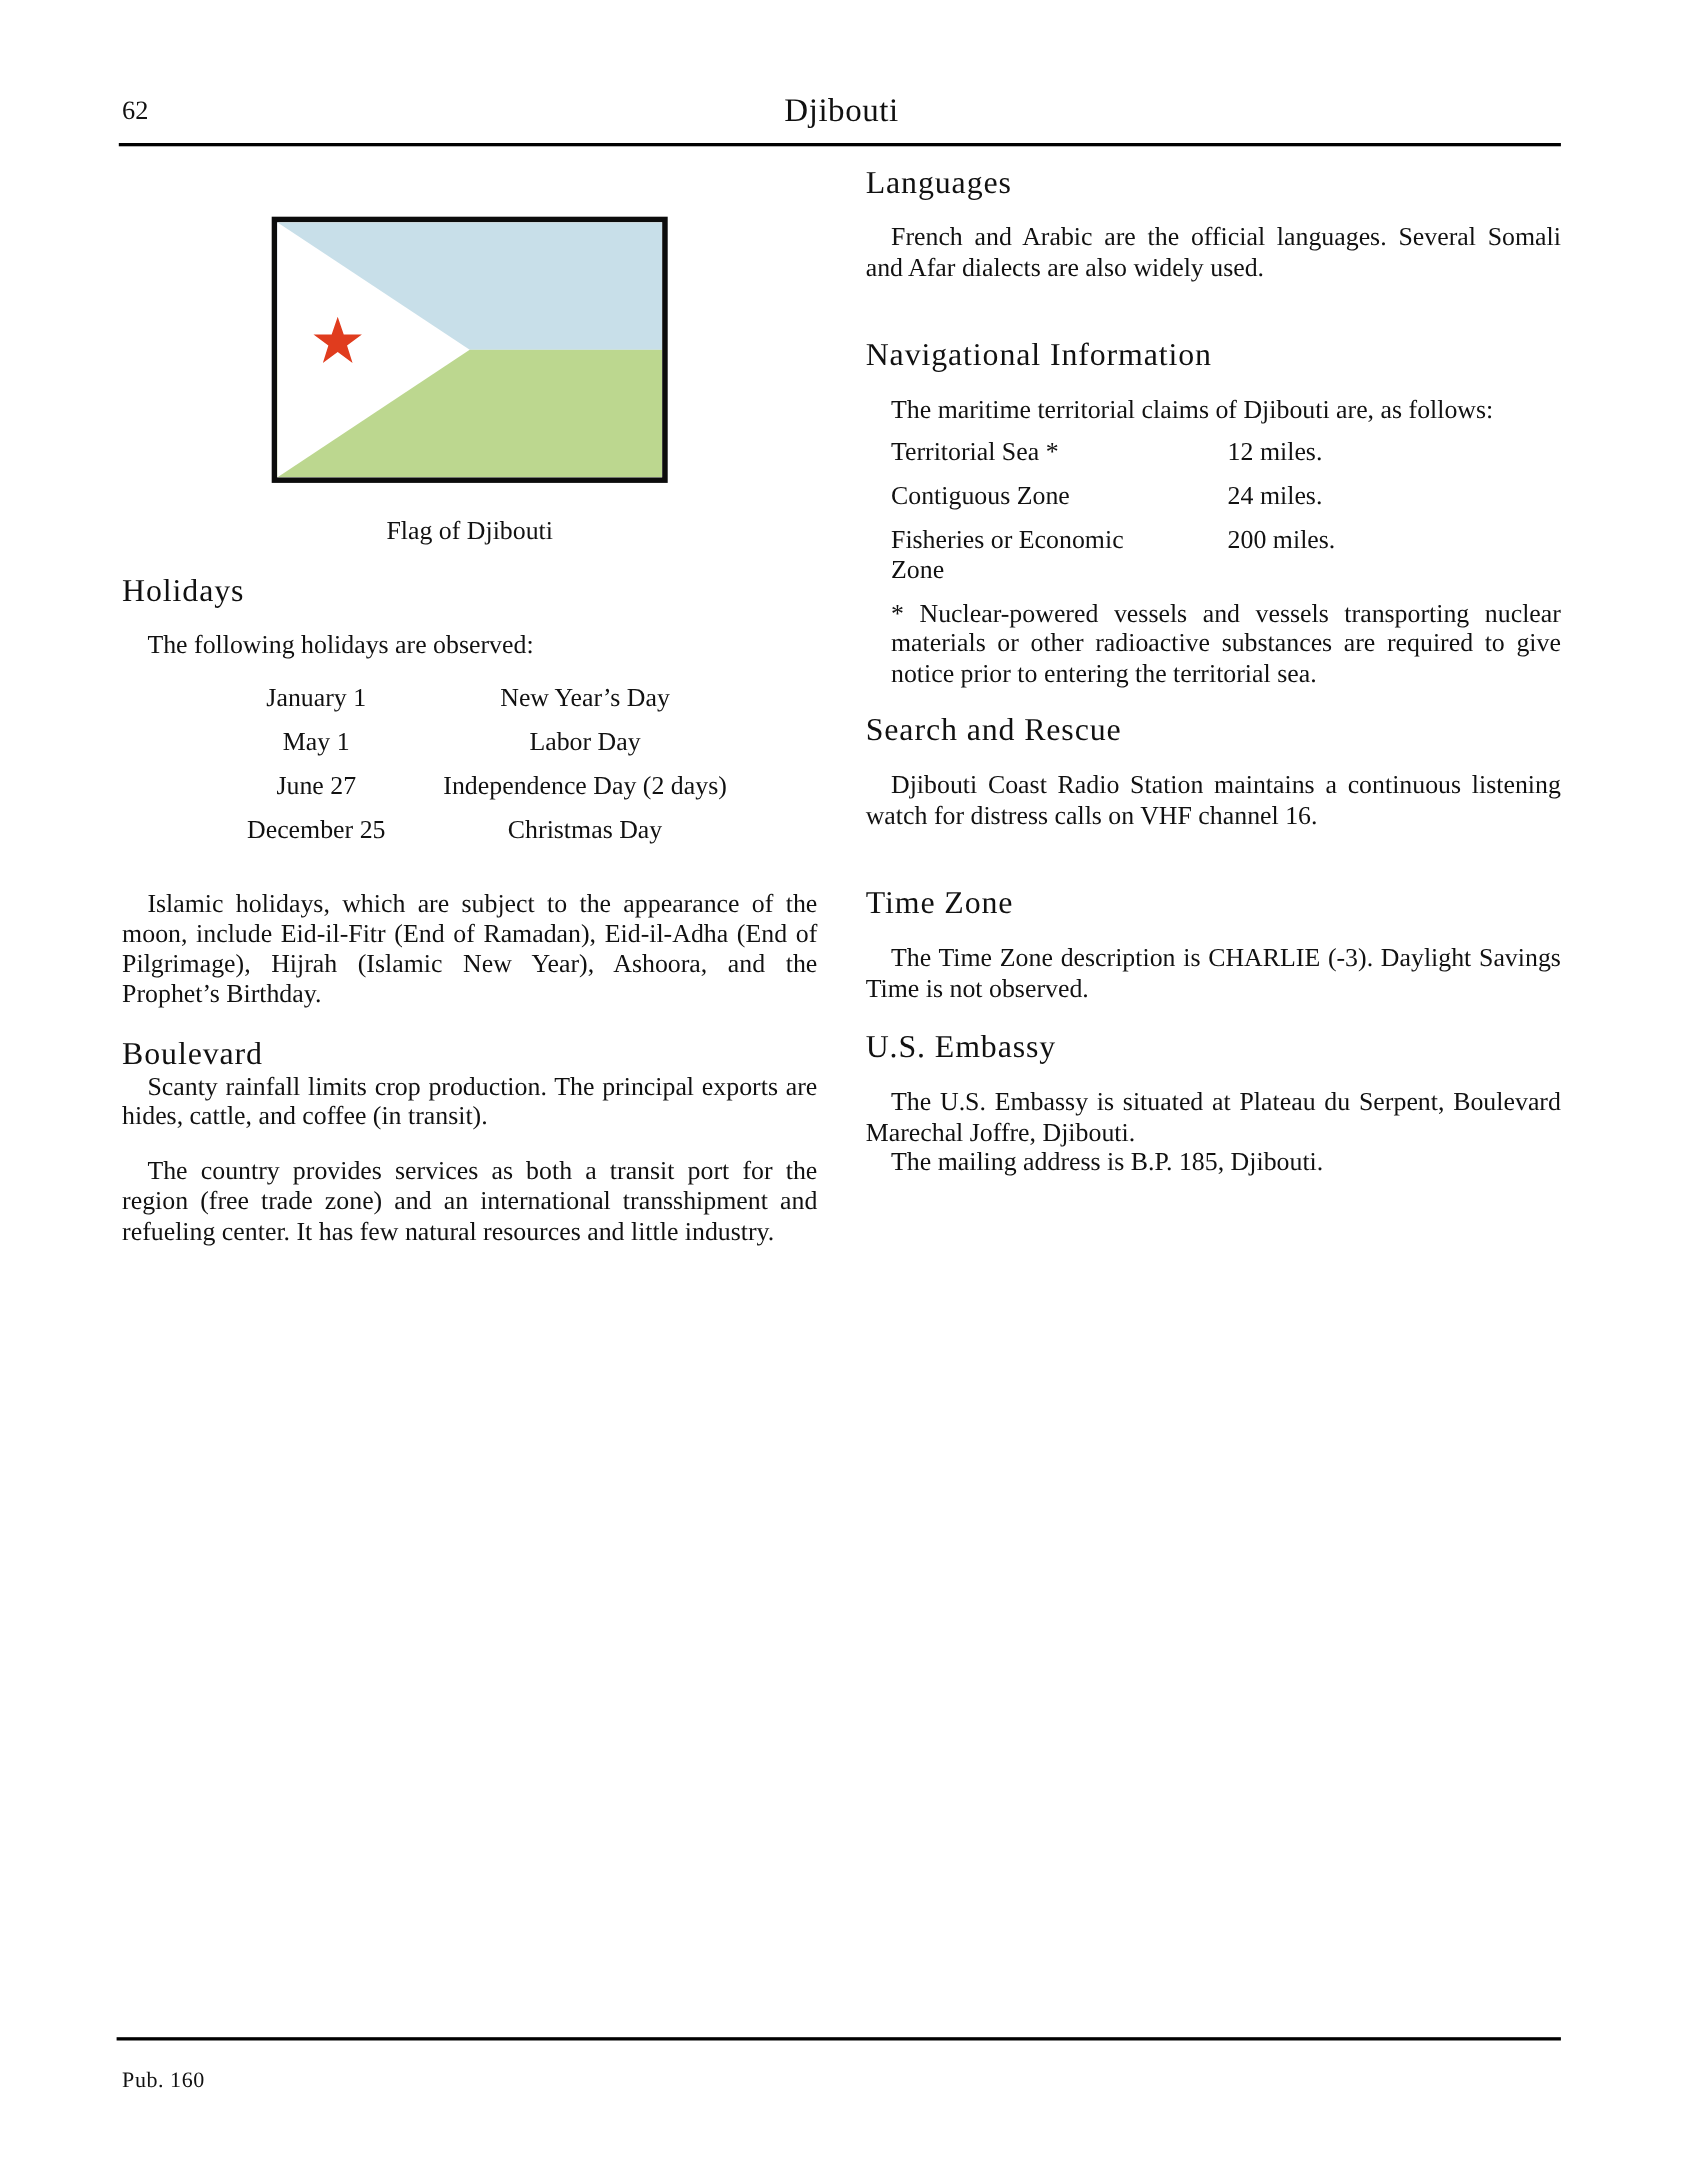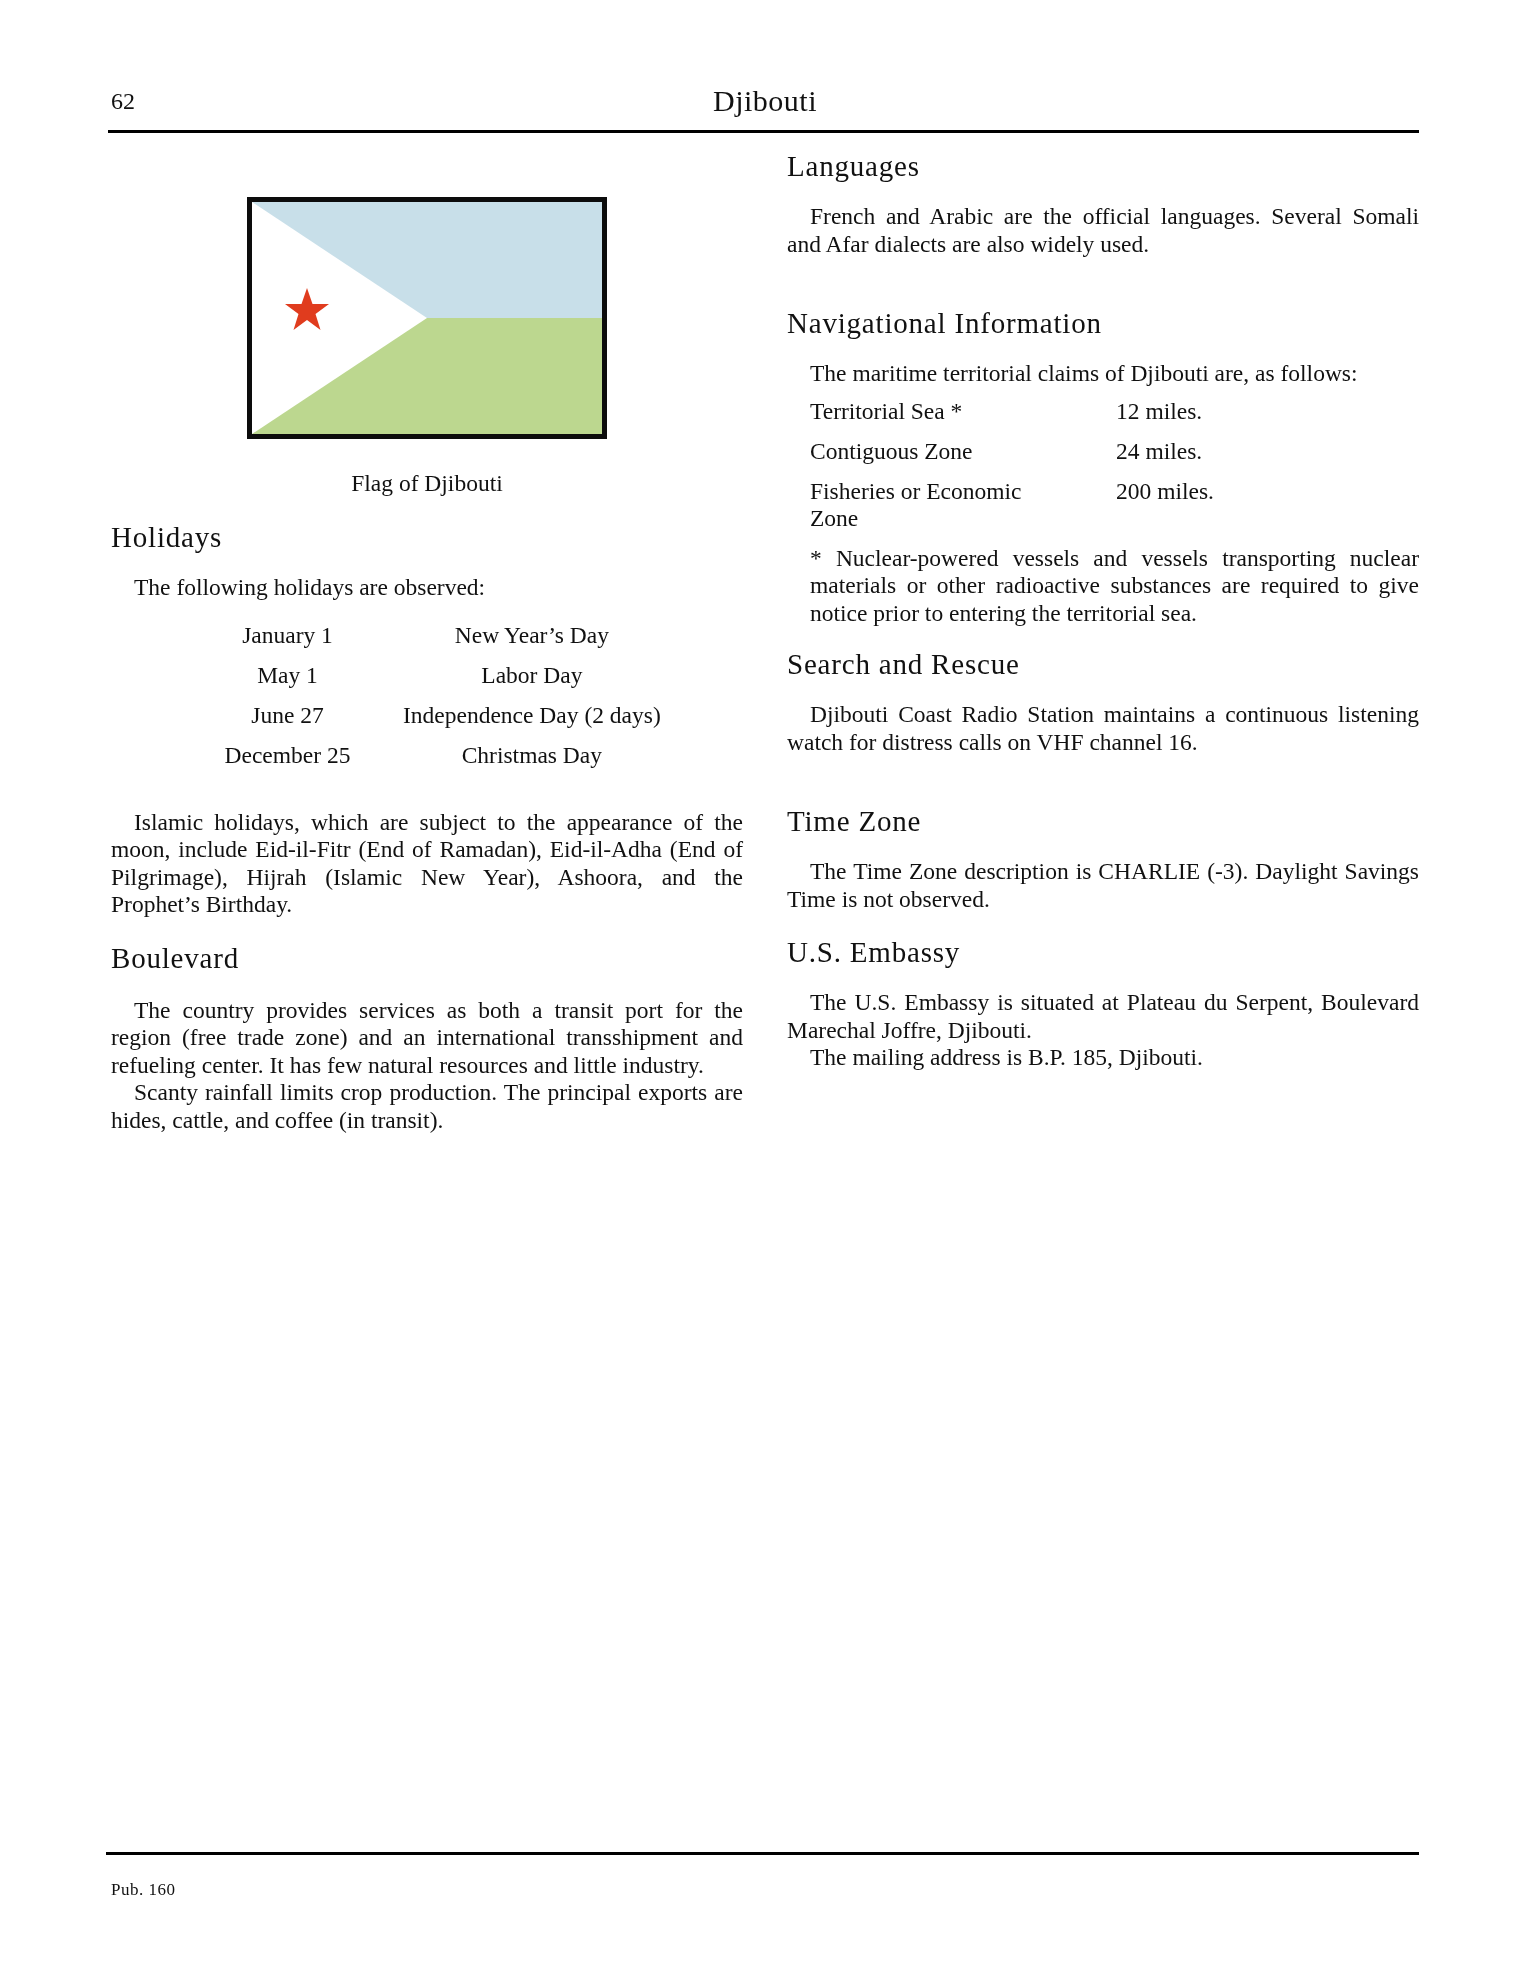--- a/index.html
+++ b/index.html
@@ -12,21 +12,21 @@
   .col { position:absolute; font-size:23.5px; line-height:27.5px; }
   .col-left { left:111px; width:632px; }
   .col-right { left:787px; width:632px; }
   h2 { font-weight:normal; font-size:29px; margin:0; letter-spacing:0.8px; line-height:34px; }
   p { margin:0; text-align:justify; text-indent:23px; }
   .flag { position:absolute; left:247px; top:197px; width:360px; height:242px; box-sizing:border-box;
           border:5px solid #0c0c0c; overflow:hidden; }
   .caption { position:absolute; left:247px; width:360px; top:470px; text-align:center; font-size:23.5px; }
   table.kv { border-collapse:collapse; font-size:23.5px; }
   table.kv td { padding:0; vertical-align:top; line-height:27.5px; }
-  .footer { left:111px; top:1880px; font-size:17px; letter-spacing:0.5px; }
+  .footer { left:111px; top:1880px; font-size:20px; letter-spacing:0.5px; }
 </style>
 </head>
 <body>
 
 <div class="abs hdr-num">62</div>
 <div class="abs hdr-title">Djibouti</div>
 <div class="rule" style="left:108px; top:130px; width:1311px; height:3px;"></div>
 
 <div class="flag">
   <svg width="350" height="232" viewBox="0 0 350 232">
@@ -57,22 +57,22 @@
     </tr>
     <tr>
       <td style="height:40px;">December 25</td>
       <td>Christmas Day</td>
     </tr>
   </tbody>
     </table>
   <p style="margin-top:27px;">Islamic holidays, which are subject to the appearance of the moon, include Eid-il-Fitr (End of Ramadan), Eid-il-Adha (End of Pilgrimage), Hijrah (Islamic New Year), Ashoora, and the Prophet’s Birthday.</p>
 
   <h2 style="margin-top:22px;">Boulevard</h2>
+  <p>Scanty rainfall limits crop production. The principal exports are hides, cattle, and coffee (in transit).</p>
   <p style="margin-top:22px;">The country provides services as both a transit port for the region (free trade zone) and an international transshipment and refueling center. It has few natural resources and little industry.</p>
-  <p>Scanty rainfall limits crop production. The principal exports are hides, cattle, and coffee (in transit).</p>
 </div>
 
 <div class="col col-right" style="top:149px;">
   <h2>Languages</h2>
   <p style="margin-top:20px;">French and Arabic are the official languages. Several Somali and Afar dialects are also widely used.</p>
 
   <h2 style="margin-top:48px;">Navigational Information</h2>
   <p style="margin-top:20px;">The maritime territorial claims of Djibouti are, as follows:</p>
   <table class="kv" style="margin-top:10px; margin-left:23px;">
     <tbody>

